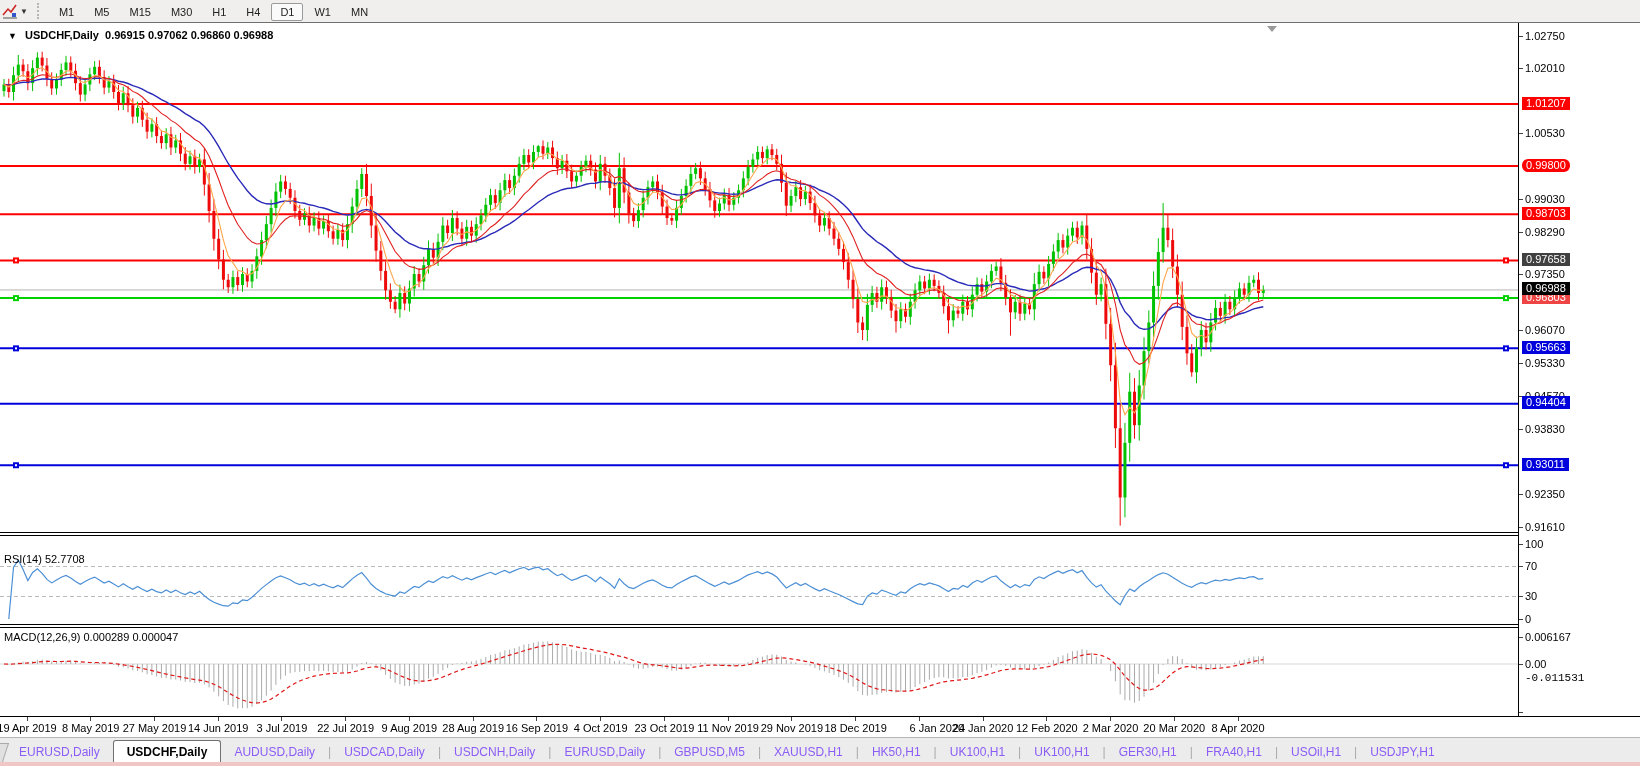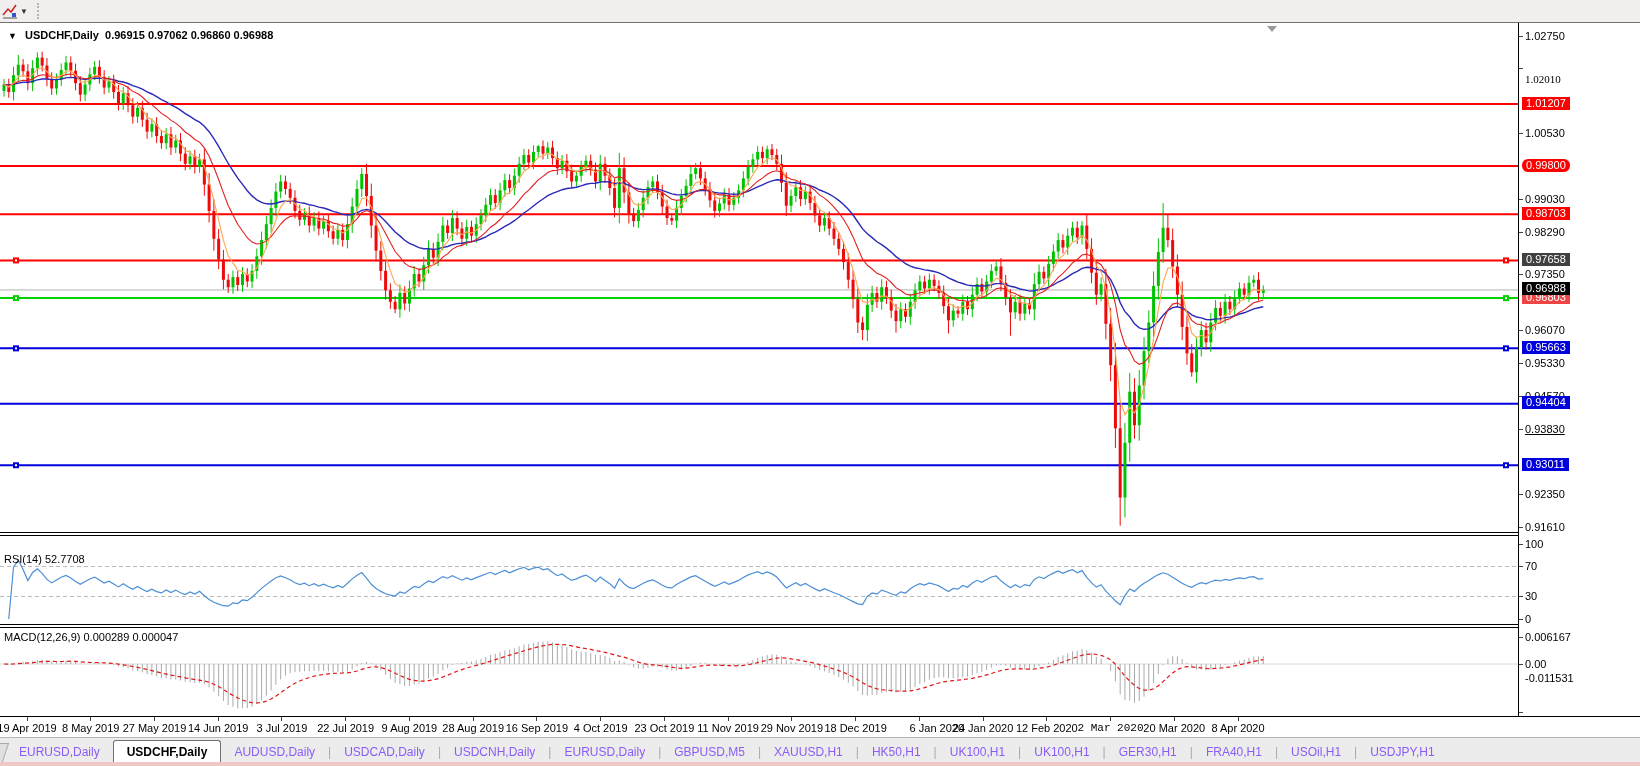--- a/index.html
+++ b/index.html
@@ -48,20 +48,21 @@
   <div id="toolbar">
     <span class="tb-icon">
       <svg width="16" height="16">
         <path d="M1 12 L6 6 L9 9 L14 2" stroke="#cc2222" stroke-width="1.5" fill="none"></path>
         <path d="M1 15 L15 15" stroke="#555" stroke-width="1" fill="none"></path>
         <rect x="10" y="10" width="4" height="4" fill="#3355cc"></rect>
       </svg>
     </span>
     <span class="tb-caret">▼</span>
     <span class="tb-grip"></span>
+    <span id="tf-buttons"><span class="tf-btn">M1</span><span class="tf-btn">M5</span><span class="tf-btn">M15</span><span class="tf-btn">M30</span><span class="tf-btn">H1</span><span class="tf-btn">H4</span><span class="tf-btn sel">D1</span><span class="tf-btn">W1</span><span class="tf-btn">MN</span></span>
   </div>
 
   <div id="chartwin">
     <div id="hdr">
       <span class="tri">▼</span>
       <span>USDCHF,Daily</span>&nbsp;
       <span>0.96915</span>
       <span>0.97062</span>
       <span>0.96860</span>
       <span>0.96988</span>
@@ -905,37 +906,37 @@
         <line x1="1248.9699999999998" y1="36" x2="1248.9699999999998" y2="29.920985013832777" stroke="#aaaaaa" stroke-width="1"></line>
         <line x1="1253.7399999999998" y1="36" x2="1253.7399999999998" y2="28.474387766565627" stroke="#aaaaaa" stroke-width="1"></line>
         <line x1="1258.51" y1="36" x2="1258.51" y2="28.44075872364651" stroke="#aaaaaa" stroke-width="1"></line>
         <line x1="1263.28" y1="36" x2="1263.28" y2="28.263960371231555" stroke="#aaaaaa" stroke-width="1"></line>
         <polyline points="4,36.0 8.77,36.1 13.54,36.0 18.31,35.7 23.08,35.3 27.849999999999998,35.0 32.62,34.7 37.39,34.1 42.16,33.6 46.92999999999999,33.3 51.699999999999996,33.4 56.47,33.5 61.239999999999995,33.5 66.00999999999999,33.4 70.78,33.2 75.55,33.3 80.32,33.8 85.08999999999999,34.2 89.85999999999999,34.5 94.63,34.5 99.39999999999999,34.6 104.16999999999999,34.9 108.94,35.1 113.71,35.5 118.47999999999999,36.1 123.24999999999999,36.8 128.01999999999998,37.5 132.79,38.5 137.56,39.4 142.32999999999998,40.4 147.1,41.5 151.86999999999998,42.6 156.64,43.8 161.41,45.0 166.17999999999998,46.1 170.95,47.1 175.71999999999997,48.0 180.48999999999998,48.9 185.26,49.9 190.02999999999997,50.7 194.79999999999998,51.6 199.57,52.2 204.33999999999997,53.0 209.10999999999999,54.3 213.88,56.2 218.64999999999998,58.6 223.42,61.5 228.18999999999997,64.6 232.95999999999998,67.4 237.73,70.0 242.49999999999997,72.0 247.26999999999998,73.7 252.03999999999996,74.7 256.80999999999995,75.0 261.58,74.5 266.34999999999997,73.1 271.12,71.0 275.89,68.2 280.65999999999997,64.8 285.42999999999995,61.4 290.2,58.1 294.96999999999997,55.3 299.73999999999995,53.0 304.51,51.1 309.28,49.5 314.04999999999995,48.2 318.82,47.2 323.59,46.4 328.35999999999996,45.8 333.13,45.4 337.9,45.2 342.66999999999996,45.0 347.43999999999994,44.8 352.21,44.2 356.97999999999996,43.0 361.74999999999994,41.4 366.52,39.9 371.28999999999996,39.0 376.05999999999995,38.9 380.83,39.5 385.59999999999997,41.0 390.36999999999995,43.0 395.14,45.3 399.90999999999997,47.5 404.67999999999995,49.6 409.45,51.3 414.21999999999997,52.3 418.98999999999995,53.0 423.76,53.1 428.53,52.6 433.29999999999995,51.9 438.06999999999994,50.7 442.84,49.0 447.60999999999996,47.2 452.37999999999994,45.1 457.15,43.2 461.91999999999996,41.6 466.68999999999994,40.0 471.46,38.7 476.22999999999996,37.4 480.99999999999994,36.1 485.77,34.7 490.53999999999996,33.1 495.30999999999995,31.7 500.0799999999999,30.2 504.84999999999997,28.6 509.61999999999995,27.2 514.3899999999999,25.8 519.16,24.4 523.93,22.8 528.6999999999999,21.4 533.4699999999999,20.1 538.24,18.8 543.01,17.8 547.78,16.9 552.55,16.4 557.3199999999999,16.3 562.0899999999999,16.5 566.8599999999999,17.0 571.63,17.8 576.4,18.8 581.17,19.8 585.9399999999999,20.6 590.7099999999999,21.4 595.4799999999999,22.5 600.25,23.4 605.02,24.3 609.79,25.4 614.56,27.0 619.3299999999999,28.1 624.0999999999999,29.2 628.8699999999999,30.7 633.64,32.5 638.41,34.1 643.18,35.5 647.9499999999999,36.4 652.7199999999999,36.8 657.4899999999999,37.2 662.26,37.7 667.03,38.4 671.8,39.2 676.5699999999999,39.9 681.3399999999999,40.3 686.1099999999999,40.2 690.8799999999999,39.7 695.65,38.9 700.42,38.1 705.1899999999999,37.4 709.9599999999999,37.1 714.7299999999999,37.2 719.4999999999999,37.3 724.27,37.4 729.04,37.6 733.81,37.8 738.5799999999999,37.7 743.3499999999999,37.4 748.1199999999999,36.8 752.89,35.8 757.66,34.6 762.43,33.4 767.1999999999999,32.2 771.9699999999999,31.0 776.7399999999999,30.2 781.5099999999999,29.8 786.28,30.2 791.05,30.9 795.8199999999999,31.6 800.5899999999999,32.4 805.3599999999999,33.3 810.1299999999999,34.2 814.9,35.4 819.67,36.7 824.4399999999999,38.1 829.2099999999999,39.5 833.9799999999999,41.0 838.7499999999999,42.6 843.52,44.4 848.29,46.5 853.06,49.0 857.8299999999999,51.8 862.5999999999999,54.8 867.3699999999999,57.4 872.1399999999999,59.3 876.91,60.8 881.68,61.6 886.4499999999999,62.1 891.2199999999999,62.5 895.9899999999999,63.0 900.7599999999999,63.1 905.53,63.2 910.3,62.9 915.0699999999999,62.1 919.8399999999999,60.9 924.6099999999999,59.6 929.3799999999999,58.0 934.1499999999999,56.4 938.92,55.0 943.6899999999999,53.8 948.4599999999999,53.1 953.2299999999999,52.6 957.9999999999999,52.1 962.7699999999999,51.6 967.54,51.0 972.31,50.3 977.0799999999999,49.2 981.8499999999999,48.2 986.6199999999999,46.9 991.3899999999999,45.5 996.1599999999999,43.9 1000.93,42.5 1005.6999999999999,41.6 1010.4699999999999,41.1 1015.2399999999999,40.9 1020.0099999999999,40.9 1024.7799999999997,41.0 1029.55,41.2 1034.32,41.0 1039.09,40.3 1043.86,39.6 1048.6299999999999,38.6 1053.3999999999999,37.2 1058.1699999999998,35.6 1062.9399999999998,34.0 1067.7099999999998,32.3 1072.48,30.5 1077.25,28.9 1082.02,27.3 1086.79,26.3 1091.56,26.0 1096.33,26.5 1101.1,27.4 1105.87,29.1 1110.6399999999999,31.9 1115.4099999999999,36.2 1120.1799999999998,42.2 1124.9499999999998,48.2 1129.7199999999998,53.1 1134.49,57.4 1139.26,60.5 1144.03,62.1 1148.8,62.2 1153.57,60.8 1158.34,57.8 1163.11,53.6 1167.8799999999999,49.1 1172.6499999999999,44.9 1177.4199999999998,41.6 1182.1899999999998,39.5 1186.9599999999998,38.6 1191.7299999999998,38.9 1196.5,39.4 1201.27,39.9 1206.04,40.4 1210.81,40.6 1215.58,40.4 1220.35,40.1 1225.12,39.5 1229.8899999999999,38.8 1234.6599999999999,37.9 1239.4299999999998,36.8 1244.1999999999998,35.8 1248.9699999999998,34.6 1253.7399999999998,33.4 1258.51,32.4 1263.28,31.6" fill="none" stroke="#e01818" stroke-width="1.2" stroke-dasharray="4 3"></polyline>
       </svg>
 
     <div id="axis-col">
         <div class="axlbl" style="top: 7px;">1.02750</div>
         <div class="axtick" style="top: 13px;"></div>
-        <div class="axlbl" style="top: 50px; font-family: Liberation Serif, serif;">1.02010</div>
+        <div class="axlbl" style="top: 39px;">1.02010</div>
         <div class="axtick" style="top: 45px;"></div>
         <div class="axlbl" style="top: 104px;">1.00530</div>
         <div class="axtick" style="top: 110px;"></div>
         <div class="axlbl" style="top: 170px;">0.99030</div>
         <div class="axtick" style="top: 176px;"></div>
         <div class="axlbl" style="top: 203px;">0.98290</div>
         <div class="axtick" style="top: 209px;"></div>
         <div class="axlbl" style="top: 245px;">0.97350</div>
         <div class="axtick" style="top: 251px;"></div>
         <div class="axlbl" style="top: 301px;">0.96070</div>
         <div class="axtick" style="top: 307px;"></div>
         <div class="axlbl" style="top: 334px;">0.95330</div>
         <div class="axtick" style="top: 340px;"></div>
         <div class="axlbl" style="top: 367px;">0.94570</div>
         <div class="axtick" style="top: 373px;"></div>
-        <div class="axlbl" style="top: 400px; text-decoration: underline;">0.93830</div>
+        <div class="axlbl" style="top: 400px;">0.93830</div>
         <div class="axtick" style="top: 406px;"></div>
         <div class="axlbl" style="top: 465px;">0.92350</div>
         <div class="axtick" style="top: 471px;"></div>
         <div class="axlbl" style="top: 498px;">0.91610</div>
         <div class="axtick" style="top: 504px;"></div>
         <div class="axbox" style="top: 74px; background: rgb(255, 0, 0);">1.01207</div>
         <div class="axbox" style="top: 136px; background: rgb(255, 0, 0); border-radius: 6px;">0.99800</div>
         <div class="axbox" style="top: 184px; background: rgb(255, 0, 0);">0.98703</div>
         <div class="axbox" style="top: 230px; background: #404040;">0.97658</div>
         <div class="axbox" style="top: 268px; background: #ef4444;">0.96803</div>
@@ -948,21 +949,21 @@
         <div class="axlbl" style="top: 537px;">70</div>
         <div class="axtick" style="top: 543px;"></div>
         <div class="axlbl" style="top: 567px;">30</div>
         <div class="axtick" style="top: 573px;"></div>
         <div class="axlbl" style="top: 590px;">0</div>
         <div class="axtick" style="top: 596px;"></div>
         <div class="axlbl" style="top: 608px;">0.006167</div>
         <div class="axtick" style="top: 614px;"></div>
         <div class="axlbl" style="top: 635px;">0.00</div>
         <div class="axtick" style="top: 641px;"></div>
-        <div class="axlbl" style="top: 649px;">-0.011531</div>
+        <div class="axlbl" style="top: 649px; font-family: Liberation Mono, monospace;">-0.011531</div>
         <div class="axtick" style="top: 689px;"></div>
       </div>
     <div id="dateaxis">
         <div class="dlbl" style="left: 27px;">19 Apr 2019</div>
         <div class="dtick" style="left: 27px;"></div>
         <div class="dlbl" style="left: 90.7368px;">8 May 2019</div>
         <div class="dtick" style="left: 90px;"></div>
         <div class="dlbl" style="left: 154.474px;">27 May 2019</div>
         <div class="dtick" style="left: 154px;"></div>
         <div class="dlbl" style="left: 218.211px;">14 Jun 2019</div>
@@ -986,21 +987,21 @@
         <div class="dlbl" style="left: 791.842px;">29 Nov 2019</div>
         <div class="dtick" style="left: 791px;"></div>
         <div class="dlbl" style="left: 855.579px;">18 Dec 2019</div>
         <div class="dtick" style="left: 855px;"></div>
         <div class="dlbl" style="left: 919.316px; padding-left: 35px;">6 Jan 2020</div>
         <div class="dtick" style="left: 919px;"></div>
         <div class="dlbl" style="left: 983.053px;">24 Jan 2020</div>
         <div class="dtick" style="left: 983px;"></div>
         <div class="dlbl" style="left: 1046.79px;">12 Feb 2020</div>
         <div class="dtick" style="left: 1046px;"></div>
-        <div class="dlbl" style="left: 1110.53px; font-family: Liberation Mono, monospace;">2 Mar 2020</div>
+        <div class="dlbl" style="left: 1110.53px;">2 Mar 2020</div>
         <div class="dtick" style="left: 1110px;"></div>
         <div class="dlbl" style="left: 1174.26px;">20 Mar 2020</div>
         <div class="dtick" style="left: 1174px;"></div>
         <div class="dlbl" style="left: 1238px;">8 Apr 2020</div>
         <div class="dtick" style="left: 1238px;"></div>
       </div>
   </div>
 
   <div id="tabbar">
     <div id="tabs">

